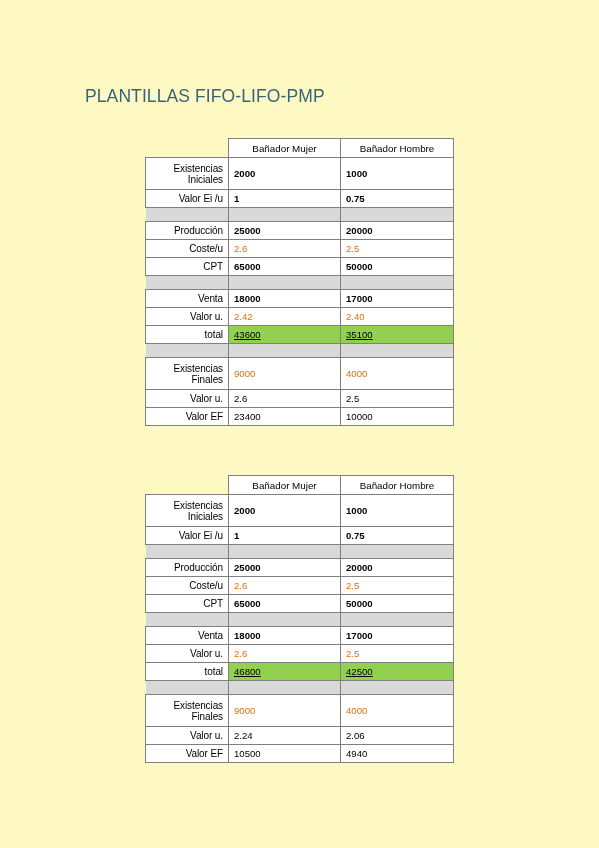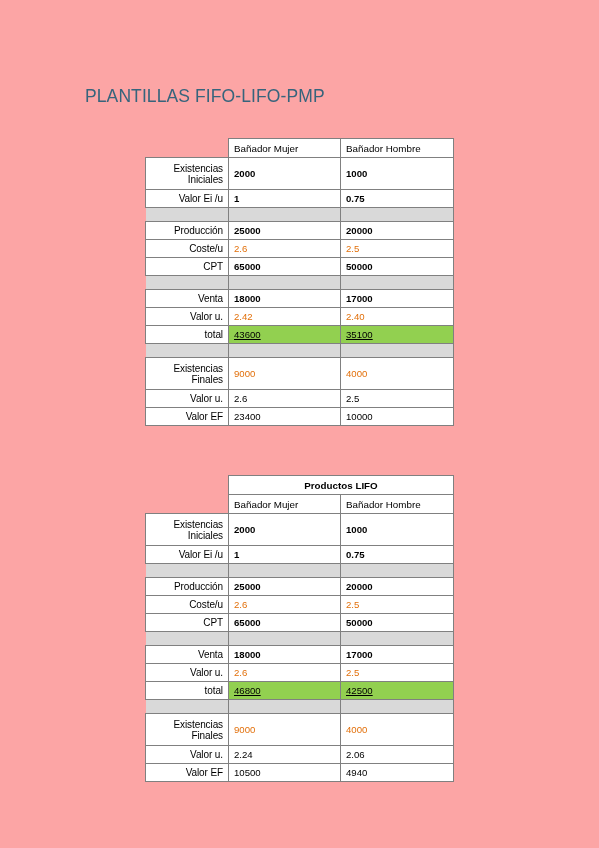--- a/index.html
+++ b/index.html
@@ -12,21 +12,21 @@
     height: 848px;
     font-family: "Liberation Sans", sans-serif;
     color: #000000;
     position: relative;
     overflow: hidden;
   }
   .page {
     position: relative;
     width: 599px;
     height: 848px;
-    background: #fca5a5;
+    background: #fef9c3;
   }
   .doc-title {
     position: absolute;
     left: 85px;
     top: 86px;
     font-size: 17.5px;
     font-weight: 400;
     letter-spacing: 0.1px;
     color: #36647c;
     white-space: nowrap;
@@ -73,21 +73,21 @@
   }
 
   
   td.hdr-group {
     text-align: center;
     font-weight: bold;
     height: 18px;
     font-size: 9.8px;
   }
   td.hdr-col {
-    text-align: left;
+    text-align: center;
     font-weight: 400;
     height: 18px;
     font-size: 9.8px;
   }
 
   
   tr.spacer td {
     background: #d9d9d9;
     height: 13px;
     border: 1px solid #808080;
@@ -202,24 +202,20 @@
 
   <table class="inv-table t-lifo">
     <colgroup>
       <col class="c-label">
         <col class="c-v1">
         <col class="c-v2">
     </colgroup>
     <tbody>
         <tr class="hdr-row">
           <td class="blank-corner"></td>
-          <td class="hdr-group" colspan="2">Productos LIFO</td>
-        </tr>
-        <tr class="hdr-row">
-          <td class="blank-corner"></td>
           <td class="hdr-col">Bañador Mujer</td>
           <td class="hdr-col">Bañador Hombre</td>
         </tr>
         <tr class="tall">
           <td class="lbl">Existencias Iniciales</td>
           <td class="val bold">2000</td>
           <td class="val bold">1000</td>
         </tr>
         <tr>
           <td class="lbl">Valor Ei /u</td>

